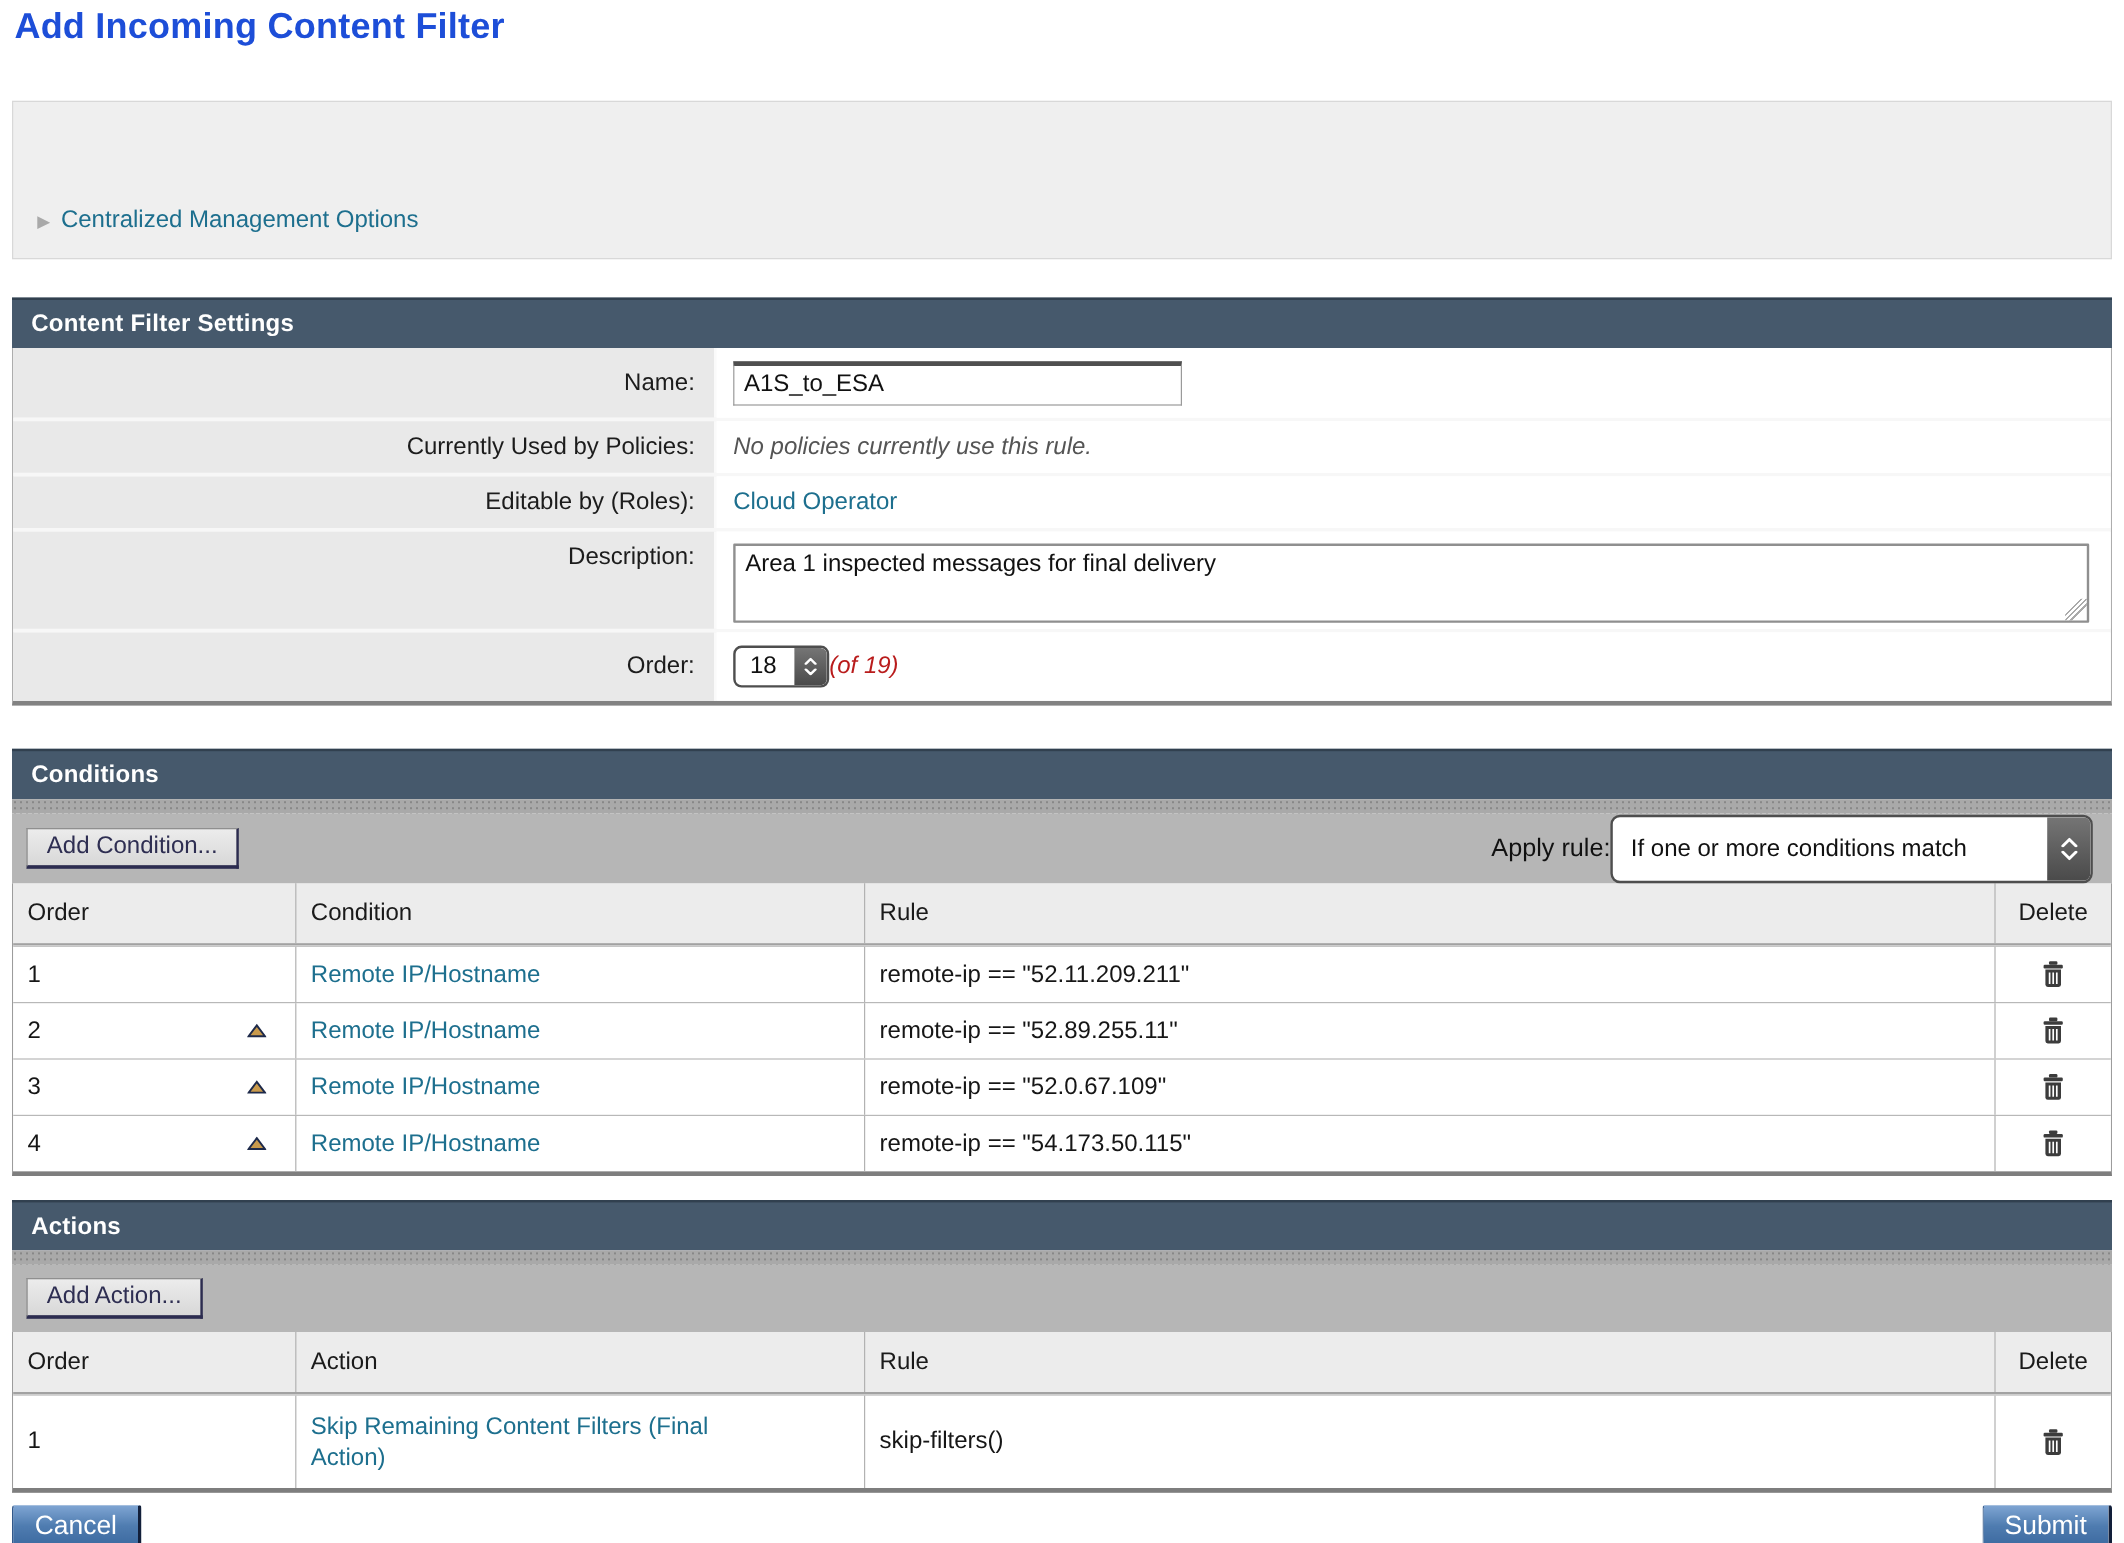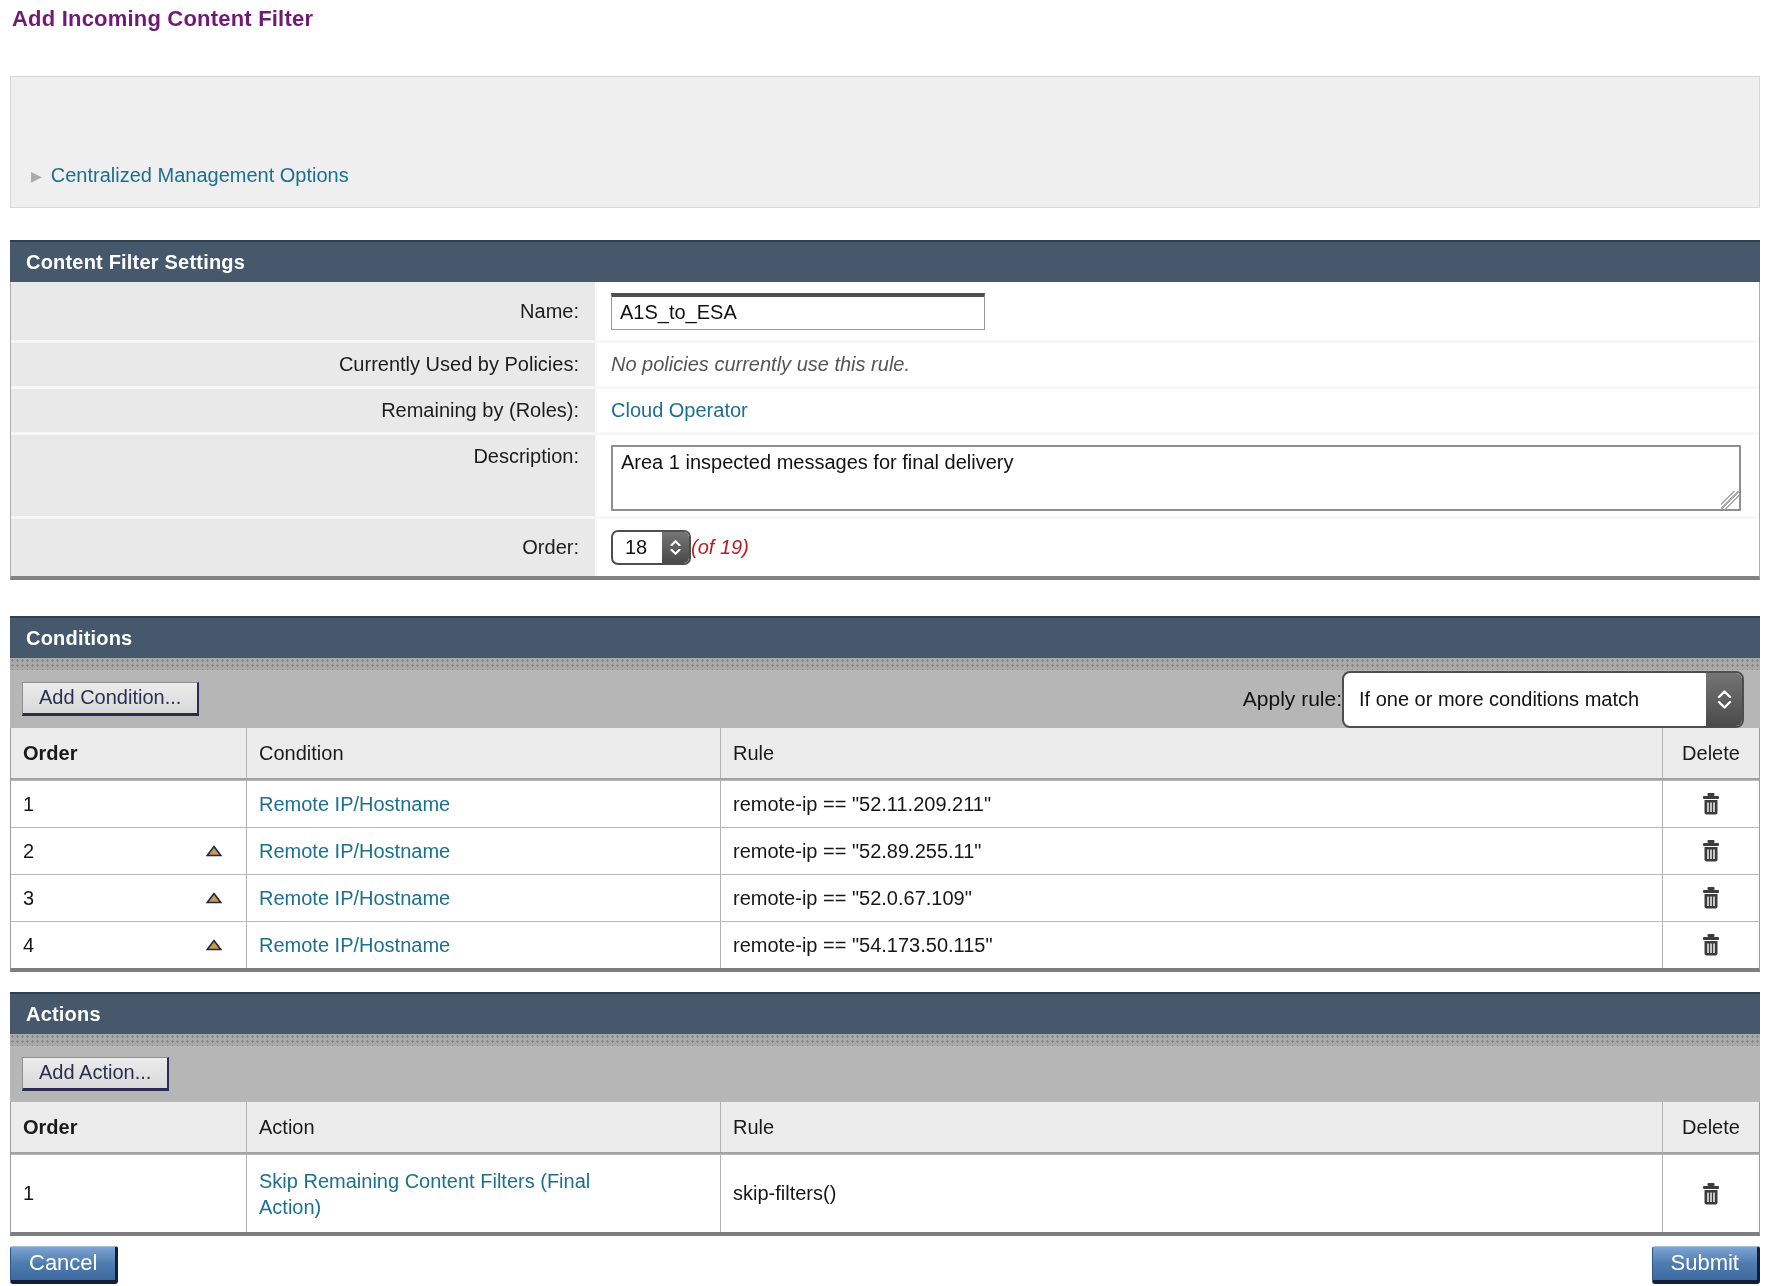--- a/index.html
+++ b/index.html
@@ -5,21 +5,21 @@
   * { box-sizing: border-box; }
   html,body { margin:0; padding:0; background:#fff; }
   body {
     width:1770px; height:1286px; overflow:hidden; position:relative;
     font-family:"Liberation Sans","DejaVu Sans",sans-serif;
     -webkit-font-smoothing:antialiased;
   }
   .page { width:1770px; padding:0 10px; }
 
   h1.page-title {
-    margin:6px 0 16px 2px; font-size:22px; font-weight:bold; color:#701a75;
+    margin:6px 0 16px 2px; font-size:30px; font-weight:bold; color:#1d4ed8;
     letter-spacing:0.2px;
   }
 
   
   .mode-panel {
     margin-top:44px; height:132px; background:#efefef;
     border:1px solid #d8d8d8; position:relative;
   }
   .mode-row {
     position:absolute; left:22px; right:18px; top:22px;
@@ -131,21 +131,21 @@
   .drow.body:first-of-type { border-top:none; }
   .cell {
     display:flex; align-items:center; font-size:20px; color:#161616;
     padding-left:12px; border-right:1px solid #b2b2b2;
   }
   .drow.hdr .cell { color:#1a1a1a; }
   .cell.c-order { width:236px; justify-content:space-between; padding-right:24px; }
   .cell.c-cond  { width:474px; }
   .cell.c-rule  { flex:1; }
   .cell.c-del   { width:96px; border-right:none; justify-content:center; padding-left:0; }
-  .drow.hdr .cell.c-order { justify-content:flex-start;font-weight:bold; }
+  .drow.hdr .cell.c-order { justify-content:flex-start; }
   .cond-row { height:47px; }
   .action-row { height:78px; }
   .cell a { font-size:20px; }
   .action-link { display:inline-block; width:382px; line-height:1.3; }
 
   .upmove-btn { background:none; border:none; padding:0; cursor:pointer; line-height:0; }
   .trash-btn { background:none; border:none; padding:0; cursor:pointer; line-height:0; }
 
   
   .footer {
@@ -186,21 +186,21 @@
       </div>
 
       <div class="srow row-policies">
         <div class="lab">Currently Used by Policies:</div>
         <div class="val">
             <span class="italic-note">No policies currently use this rule.</span>
           </div>
       </div>
 
       <div class="srow row-editable">
-        <div class="lab">Remaining by (Roles):</div>
+        <div class="lab">Editable by (Roles):</div>
         <div class="val">
             <a class="teal-link">Cloud Operator</a>
           </div>
       </div>
 
       <div class="srow row-desc">
         <div class="lab">Description:</div>
         <div class="val">
           <textarea class="desc-area" style="">Area 1 inspected messages for final delivery</textarea>
         </div>

